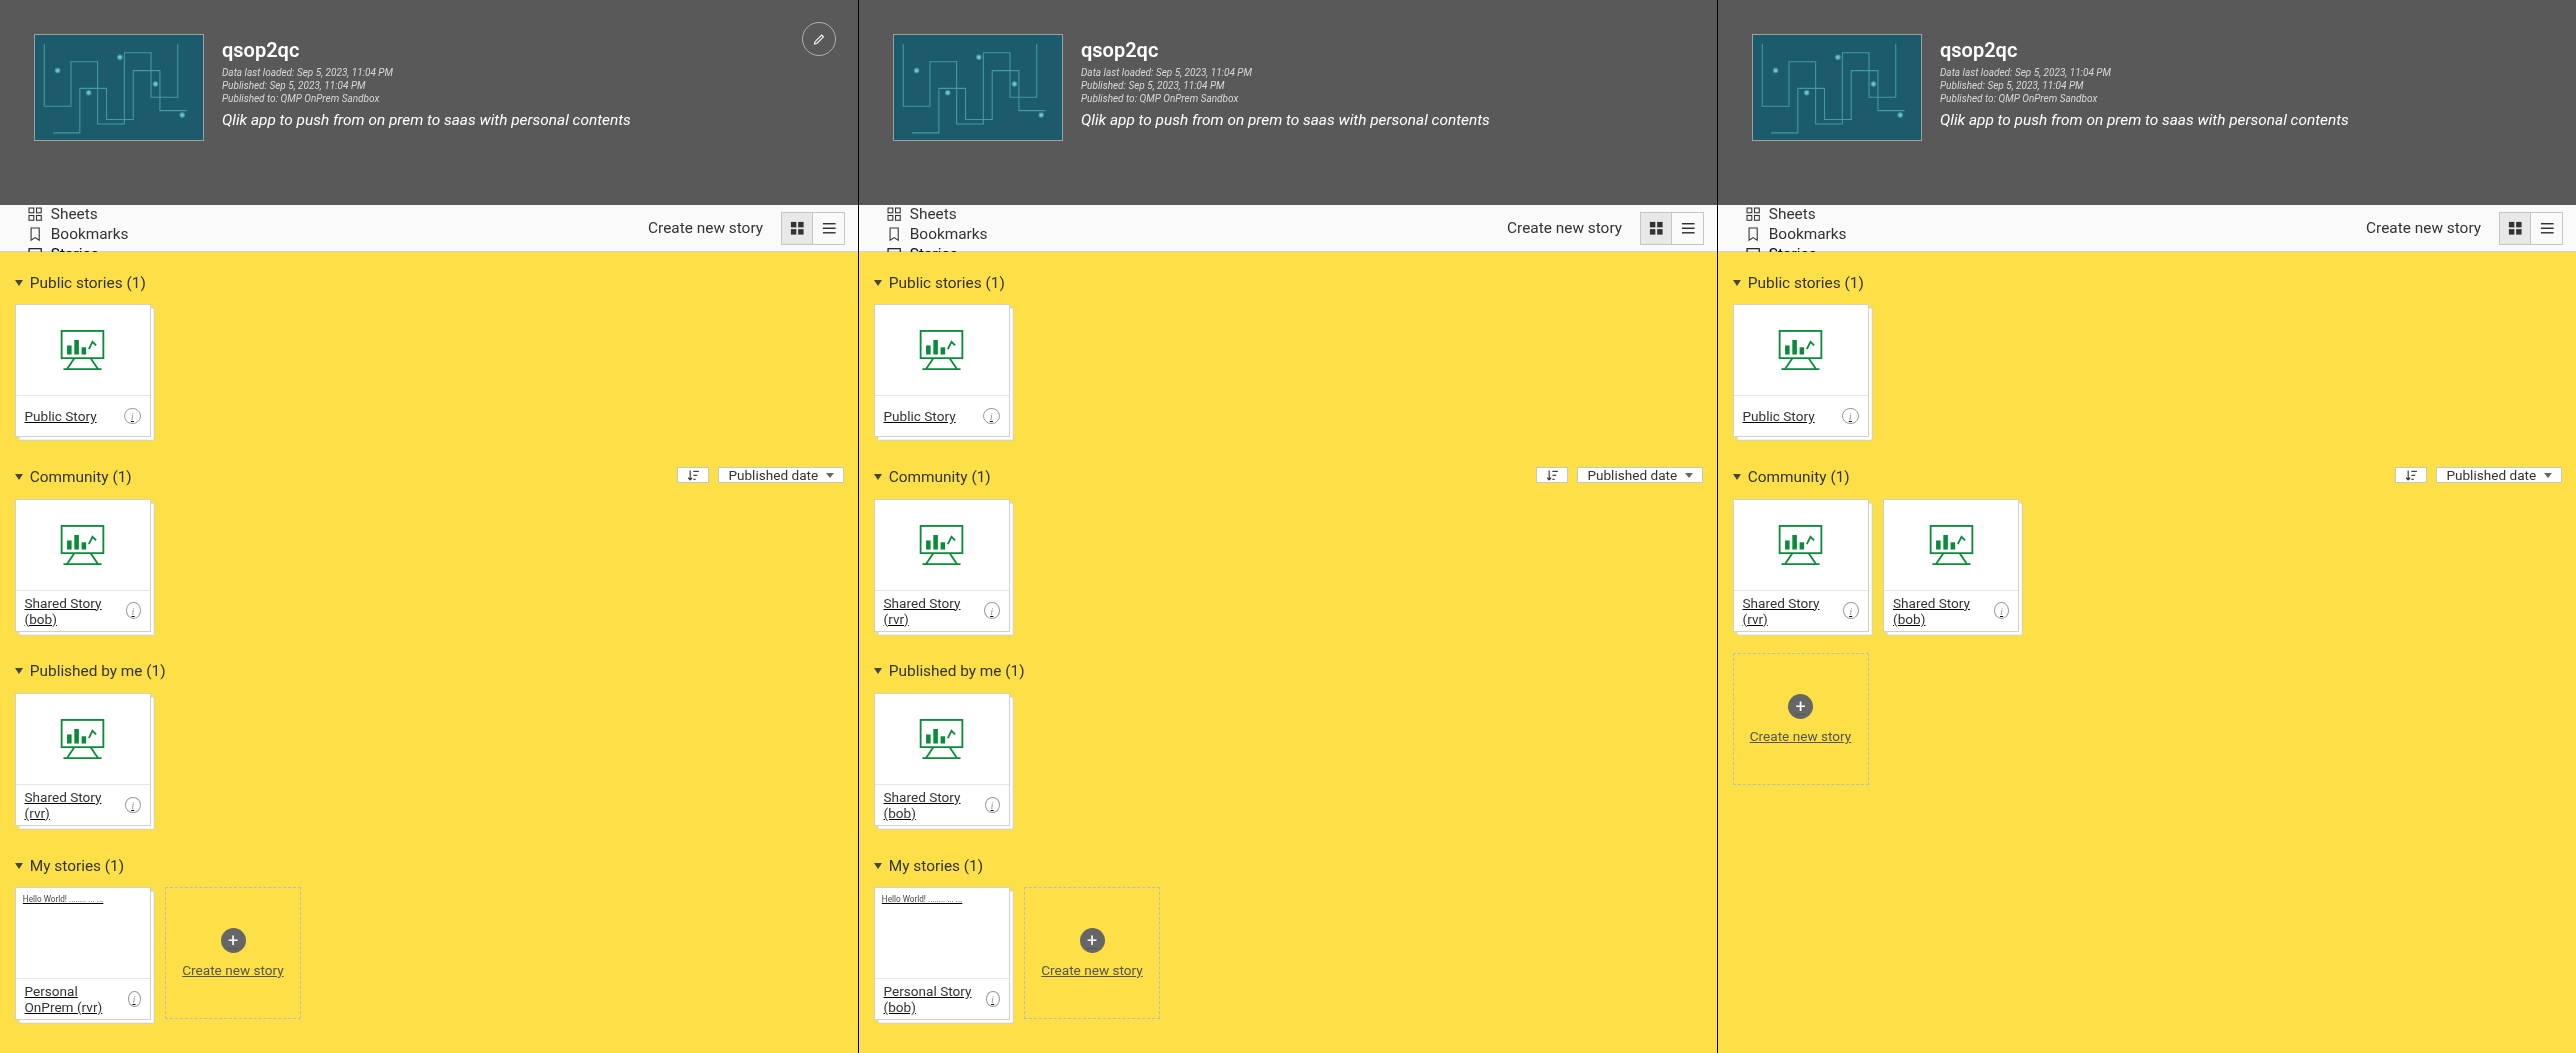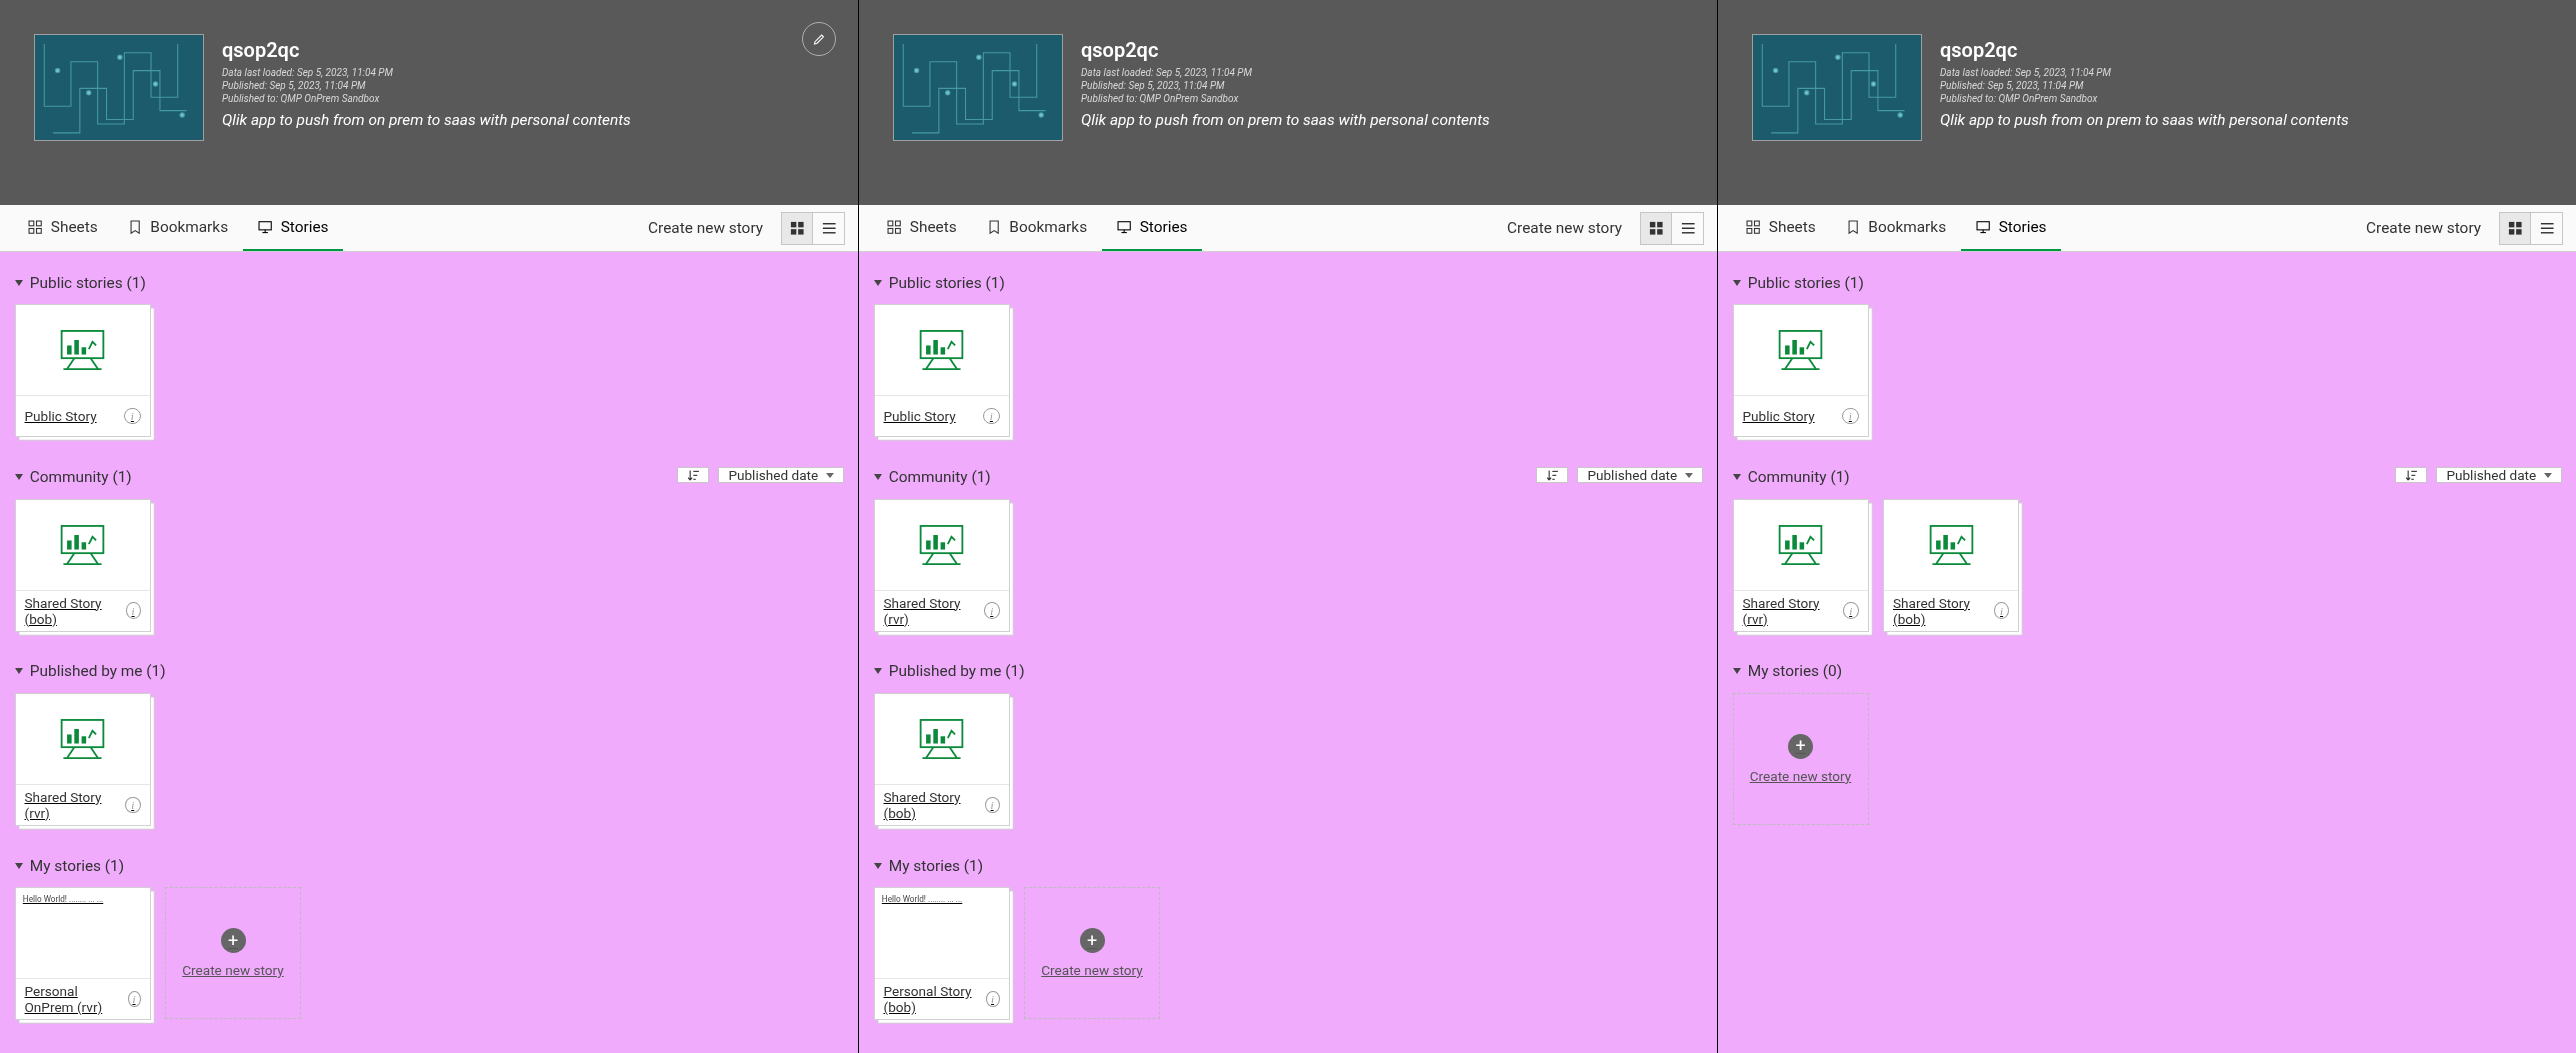--- a/index.html
+++ b/index.html
@@ -58,21 +58,21 @@
 
   
   .toolbar {
     background: #fafafa;
     border-bottom: 0.9px solid #d0d0d0;
     height: 47px;
     display: flex;
     align-items: stretch;
     padding: 0 12.7px;
   }
-  .tabs { display: flex; gap: 0; }
+  .tabs { display: flex; gap: 0; flex-direction: column; }
   .tab {
     display: flex; align-items: center; gap: 7.3px;
     padding: 0 14.5px;
     font-size: 15.4px;
     color: #333;
     border-bottom: 2.7px solid transparent;
     cursor: pointer;
   }
   .tab.active { border-bottom-color: #009845; color: #000; }
   .tab-icon { width: 16.3px; height: 16.3px; flex-shrink: 0; }
@@ -88,21 +88,21 @@
   }
   .icon-group { display: flex; border: 0.9px solid #c6c6c6; }
   .icon-group .icon-btn { border: none; border-right: 0.9px solid #c6c6c6; }
   .icon-group .icon-btn:last-child { border-right: none; }
   .icon-group .icon-btn.active { background: #e8e8e8; }
 
   
   .content {
     flex: 1;
     overflow-y: auto;
-    background: #f0abfc;
+    background: #fde047;
     padding: 9px 14.5px 36px 14.5px;
   }
   .section-hdr {
     display: flex; align-items: center; gap: 7.3px;
     font-size: 15.4px; color: #333;
     padding: 12.7px 0 9px 0;
     cursor: pointer;
   }
   .section-row {
     display: flex; align-items: center;
@@ -705,26 +705,20 @@
     <line x1="36" y1="32" x2="44" y2="44" stroke="#0a8a3a" stroke-width="2"></line>
     <line x1="6" y1="44" x2="48" y2="44" stroke="#0a8a3a" stroke-width="2"></line>
   </svg>
           </div>
           <div class="card-footer">
             <span>Shared Story (bob)</span>
             <span class="info-icon">i</span>
           </div>
         </div>
       </div>
-      <div class="section-row">
-        <div class="section-hdr">
-          <span class="collapse-tri"></span>
-          <span>My stories (0)</span>
-        </div>
-      </div>
       <div class="cards">
         <div class="card create">
           <div class="plus-circle">+</div>
           <div>Create new story</div>
         </div>
       </div>
     </div>
   </div>
 
 

